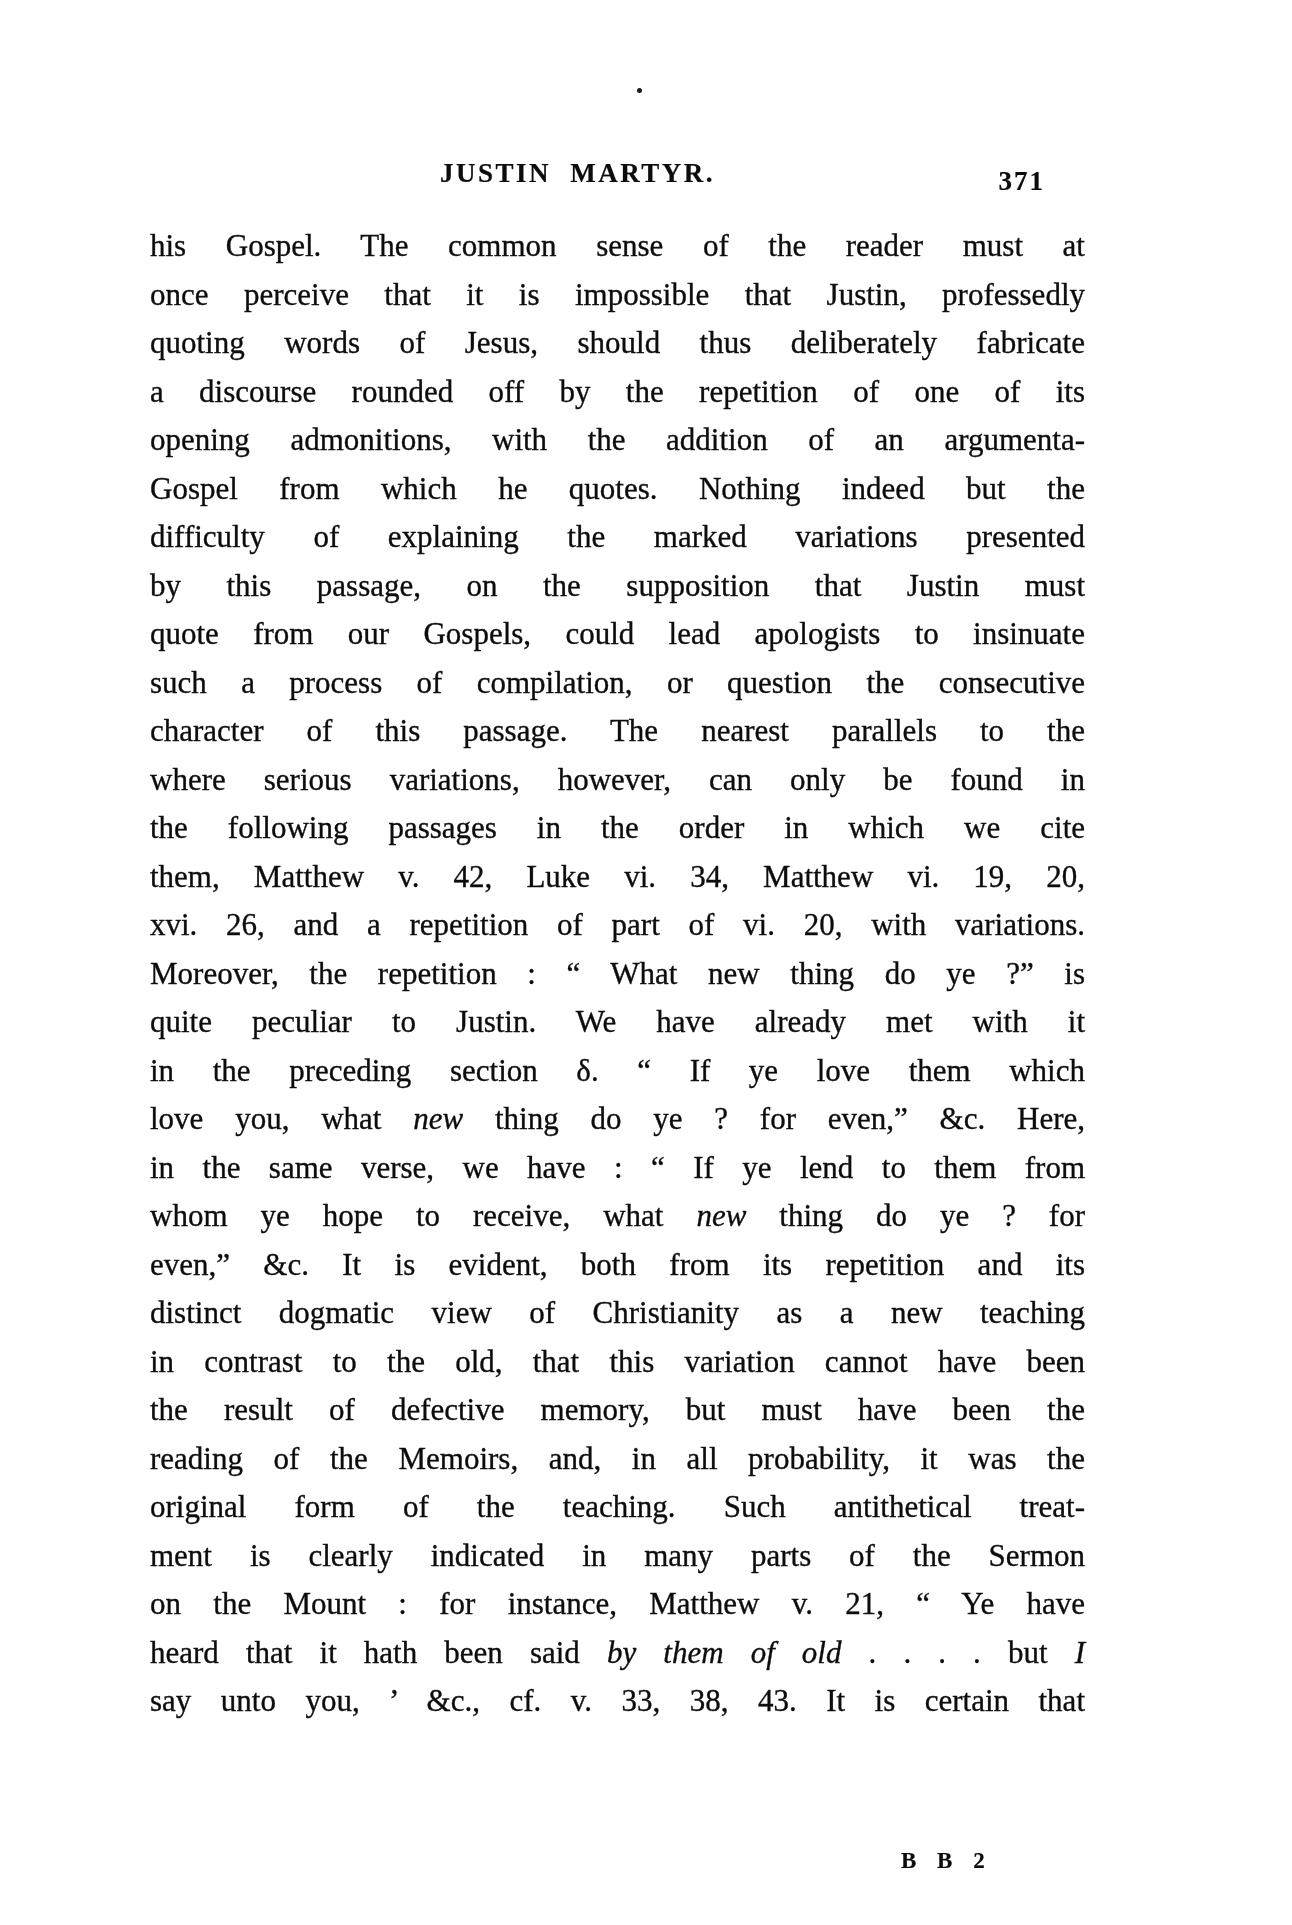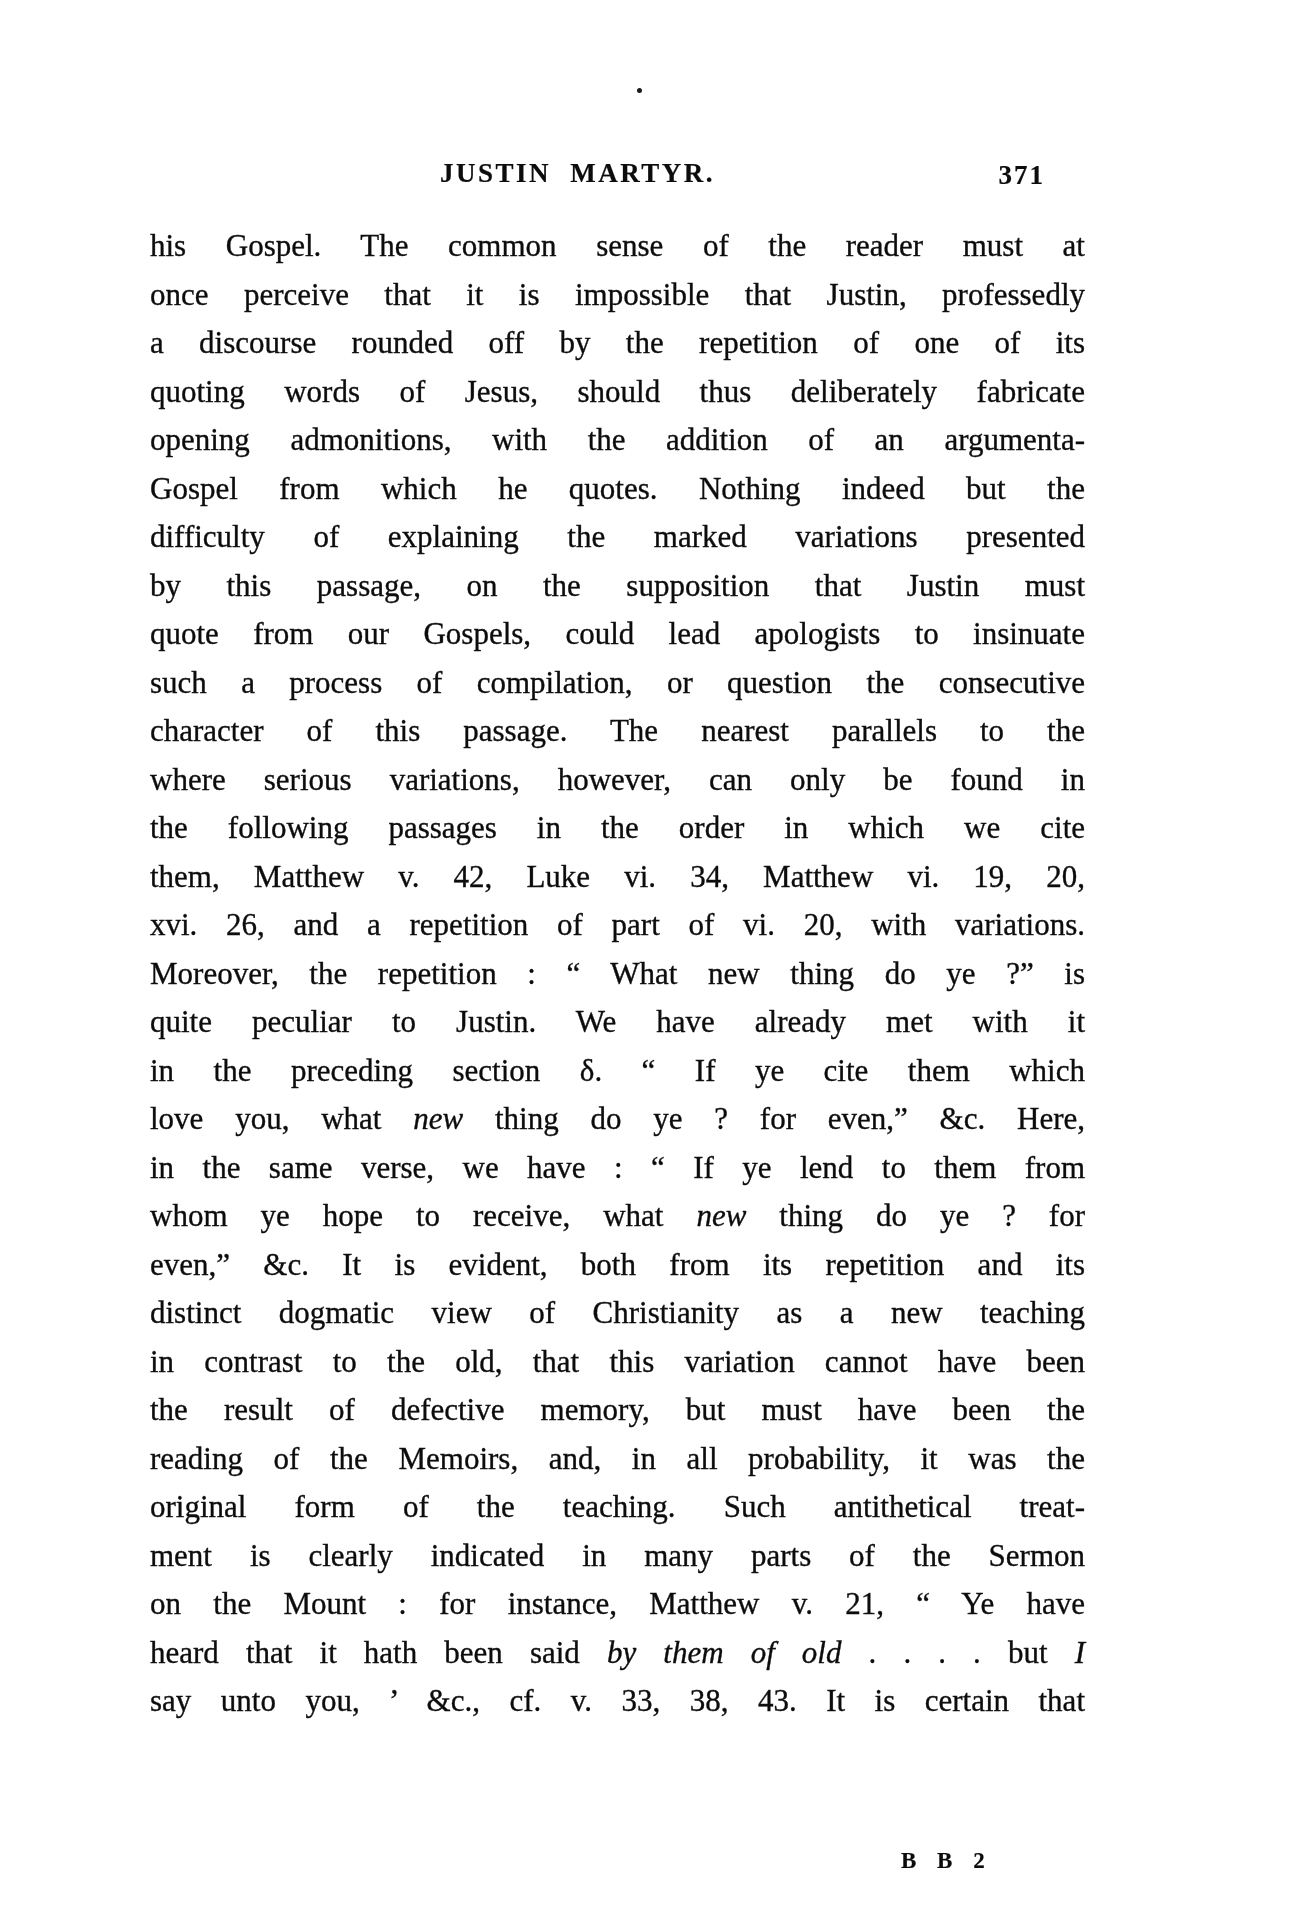--- a/index.html
+++ b/index.html
@@ -30,21 +30,21 @@
     text-align: center;
     font-size: 27px;
     font-weight: 700;
     letter-spacing: 2.5px;
     word-spacing: 10px;
     -webkit-text-stroke: 0.2px #111;
   }
   .page-number {
     position: absolute;
     right: 0;
-    top: 2px;
+    top: 8px;
     font-size: 27px;
     font-weight: 700;
     letter-spacing: 2px;
     -webkit-text-stroke: 0.2px #111;
   }
   .body-text {
     position: absolute;
     left: 110px;
     top: 222px;
     width: 935px;
@@ -86,36 +86,36 @@
 
 <div class="page">
   <header class="running-head">
     <span class="head-title">JUSTIN MARTYR.</span>
     <span class="page-number">371</span>
   </header>
 
   <main class="body-text">
       <div class="line"><span>his Gospel. The common sense of the reader must at</span></div>
       <div class="line"><span>once perceive that it is impossible that Justin, professedly</span></div>
+      <div class="line"><span>quoting words of Jesus, should thus deliberately fabricate</span></div>
       <div class="line"><span>a discourse rounded off by the repetition of one of its</span></div>
-      <div class="line"><span>quoting words of Jesus, should thus deliberately fabricate</span></div>
       <div class="line"><span>opening admonitions, with the addition of an argumenta-</span></div>
       <div class="line"><span>Gospel from which he quotes. Nothing indeed but the</span></div>
       <div class="line"><span>difficulty of explaining the marked variations presented</span></div>
       <div class="line"><span>by this passage, on the supposition that Justin must</span></div>
       <div class="line"><span>quote from our Gospels, could lead apologists to insinuate</span></div>
       <div class="line"><span>such a process of compilation, or question the consecutive</span></div>
       <div class="line"><span>character of this passage. The nearest parallels to the</span></div>
       <div class="line"><span>where serious variations, however, can only be found in</span></div>
       <div class="line"><span>the following passages in the order in which we cite</span></div>
       <div class="line"><span>them, Matthew v. 42, Luke vi. 34, Matthew vi. 19, 20,</span></div>
       <div class="line"><span>xvi. 26, and a repetition of part of vi. 20, with variations.</span></div>
       <div class="line"><span>Moreover, the repetition : “ What new thing do ye ?” is</span></div>
       <div class="line"><span>quite peculiar to Justin. We have already met with it</span></div>
-      <div class="line"><span>in the preceding section δ. “ If ye cite them which</span></div>
+      <div class="line"><span>in the preceding section δ. “ If ye love them which</span></div>
       <div class="line"><span>love you, what </span><span class="it">new</span><span> thing do ye ? for even,” &amp;c. Here,</span></div>
       <div class="line"><span>in the same verse, we have : “ If ye lend to them from</span></div>
       <div class="line"><span>whom ye hope to receive, what </span><span class="it">new</span><span> thing do ye ? for</span></div>
       <div class="line"><span>even,” &amp;c. It is evident, both from its repetition and its</span></div>
       <div class="line"><span>distinct dogmatic view of Christianity as a new teaching</span></div>
       <div class="line"><span>in contrast to the old, that this variation cannot have been</span></div>
       <div class="line"><span>the result of defective memory, but must have been the</span></div>
       <div class="line"><span>reading of the Memoirs, and, in all probability, it was the</span></div>
       <div class="line"><span>original form of the teaching. Such antithetical treat-</span></div>
       <div class="line"><span>ment is clearly indicated in many parts of the Sermon</span></div>

